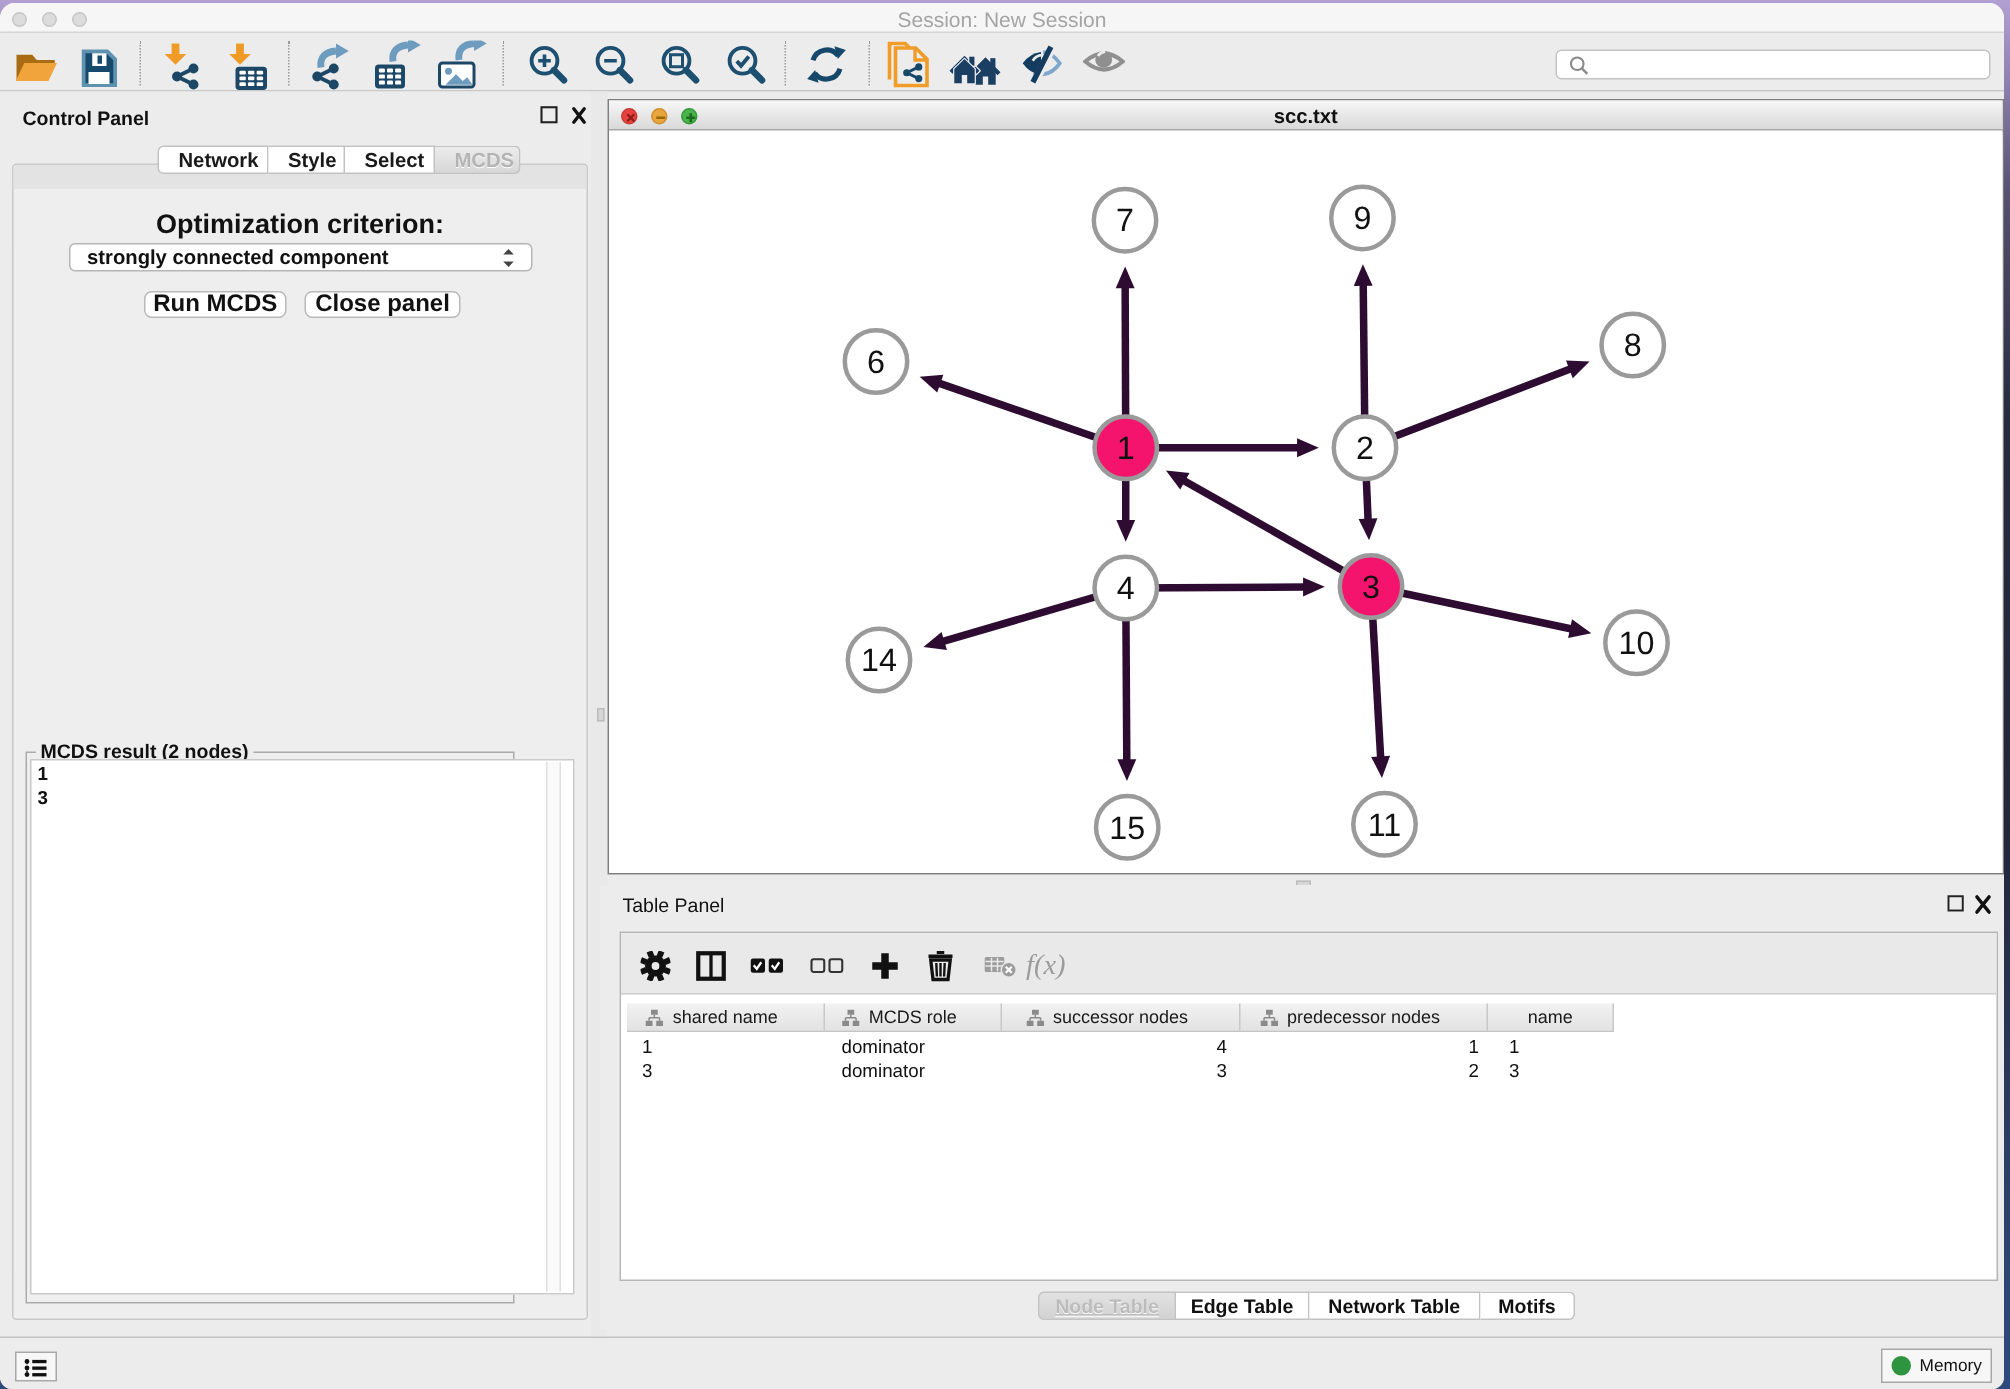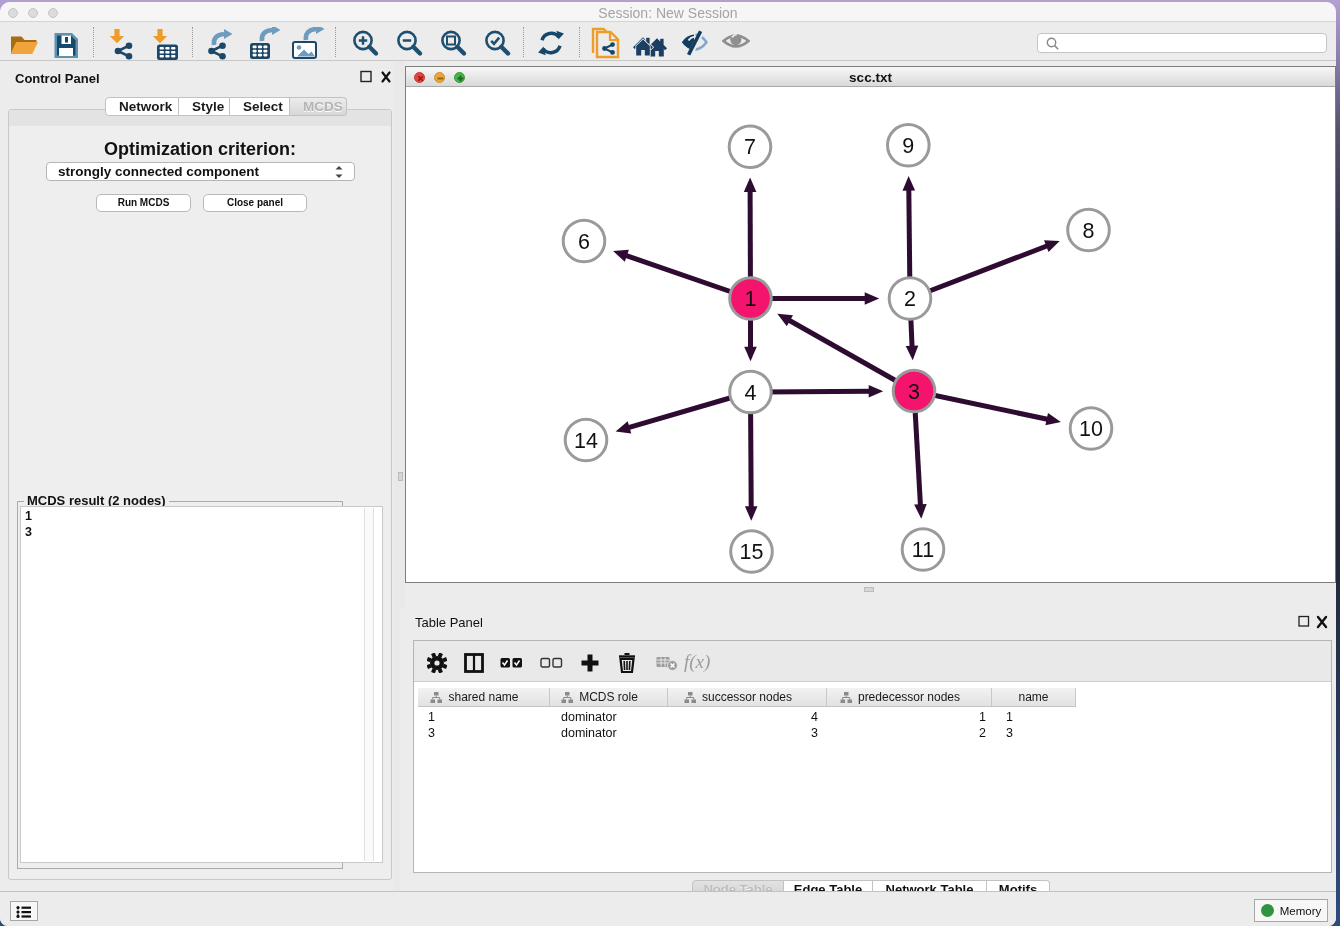--- a/index.html
+++ b/index.html
@@ -21,33 +21,33 @@
   .cpanel { position:absolute; left:0; top:59px; width:394px; height:830px; background:#ececec;font-weight:bold; }
   .cp-title { position:absolute; left:15px; top:10px; font-size:13px; color:#111; }
   .tabrow { position:absolute; top:36px; left:77px; height:19px; display:flex; font-size:13.5px; }
   .tab { background:#fff; border:1px solid #c2c2c2; border-left:none; padding:0 13px; line-height:18px; color:#1a1a1a; }
   .tab.first { border-left:1px solid #c2c2c2; border-radius:4px 0 0 4px;margin-left:28px; }
   .tab.sel { background:linear-gradient(#ececec,#d7d7d7); color:#b4b4b4; border-radius:0 4px 4px 0; text-shadow:0 1px 0 #fff; }
   .cp-body { position:absolute; left:8px; top:48px; width:384px; height:771px; border:1px solid #c9c9c9; border-radius:3px; background:#eeeeee; }
   .cp-band { position:absolute; left:0; top:0; width:100%; height:16px; background:#e3e3e3; border-radius:3px 3px 0 0; }
   .opt-label { position:absolute; top:29px; width:100%; text-align:center; font-size:18px; color:#111; }
   .dropdown { position:absolute; left:37px; top:52px; width:309px; height:19px; background:#fff; border:1px solid #b5b5b5; border-radius:4px; font-size:13.5px; color:#111; line-height:17px; padding-left:11px; }
-  .btn { position:absolute; top:84px; height:18px; background:#fff; border:1px solid #b9b9b9; border-radius:5px; font-size:10px; color:#111; text-align:center; line-height:16px; }
+  .btn { position:absolute; top:84px; height:18px; background:#fff; border:1px solid #b9b9b9; border-radius:5px; font-size:16px; color:#111; text-align:center; line-height:16px; }
   .mcds { position:absolute; left:8px; top:391px; width:326px; height:368px; border:1px solid #ababab; }
   .mcds-legend { position:absolute; left:6px; top:-8px; background:#eeeeee; padding:0 3px; font-size:13px; color:#111; line-height:14px; }
   .mcds-area { position:absolute; left:2px; top:4px; width:363px; height:357px; background:#fff; border:1px solid #c9c9c9; font-size:12.5px; color:#111; line-height:16px; padding:1px 0 0 4px; }
   .mcds-scroll { position:absolute; right:8px; top:1px; width:10px; height:353px; background:#fafafa; border-left:1px solid #e0e0e0; border-right:1px solid #e0e0e0; }
   
   .netwin { position:absolute; left:405px; top:64px; width:931px; height:517px; border:1px solid #7e7e7e; background:#fff; }
   .net-titlebar { position:absolute; left:0; top:0; width:100%; height:20px; background:linear-gradient(#f7f7f7,#d9d9d9); border-bottom:1px solid #a8a8a8; }
   .nt-circ { position:absolute; top:5px; width:11px; height:11px; border-radius:50%; }
   .net-title { position:absolute; left:0; top:2.5px; width:100%; text-align:center; font-size:13.5px; font-weight:bold; color:#111; }
   .canvas { position:absolute; left:0; top:21px; width:929px; height:494px; overflow:hidden; background:#fff; }
   
-  .tpanel { position:absolute; left:400px; top:607px; width:936px; height:296px; background:#ececec; }
+  .tpanel { position:absolute; left:400px; top:588px; width:936px; height:296px; background:#ececec; }
   .tp-title { position:absolute; left:15px; top:6px; font-size:13px; color:#111; }
   .tp-box { position:absolute; left:13px; top:31px; width:919px; height:233px; border:1px solid #b5b5b5; background:#fff; }
   .tp-toolbar { position:absolute; left:0; top:0; width:100%; height:41px; background:#e9e9e9; border-bottom:1px solid #cfcfcf; }
   .thead { position:absolute; left:0px; top:47px; height:19px; background:linear-gradient(#f2f2f2,#e2e2e2); border-bottom:1px solid #c4c4c4; display:flex; font-size:12px; color:#1a1a1a; }
   .th { border-right:1px solid #c8c8c8; display:flex; align-items:center; justify-content:center; gap:6px; }
   .th.ic { padding-right:18px; }
   .trow { position:absolute; left:0; height:16px; font-size:12.5px; color:#111; }
   .bottom-tabs { position:absolute; left:292px; top:271px; height:19px; display:flex; font-size:13px; font-weight:bold; }
   .btab { background:#fff; border:1px solid #c2c2c2; border-left:none; line-height:17px; color:#111; white-space:nowrap; text-align:center; }
   .btab.sel { background:linear-gradient(#e2e2e2,#d2d2d2); color:#bcbcbc; text-shadow:0 1px 0 #fff; border-radius:4px 0 0 4px; border-left:1px solid #c2c2c2; }

